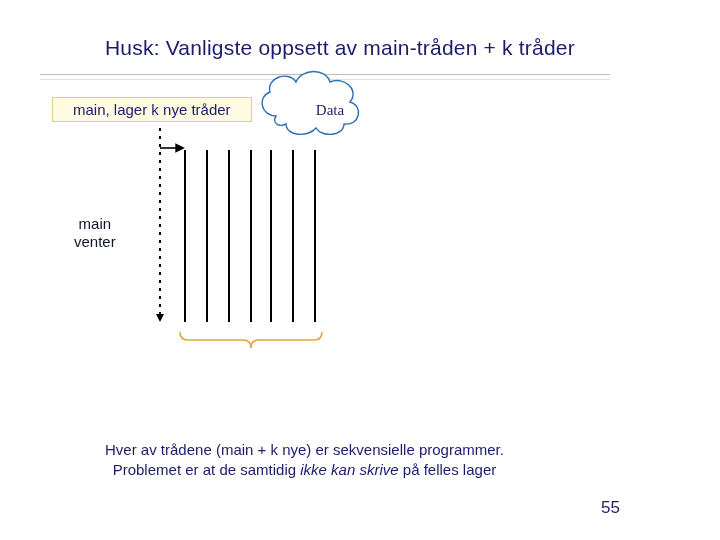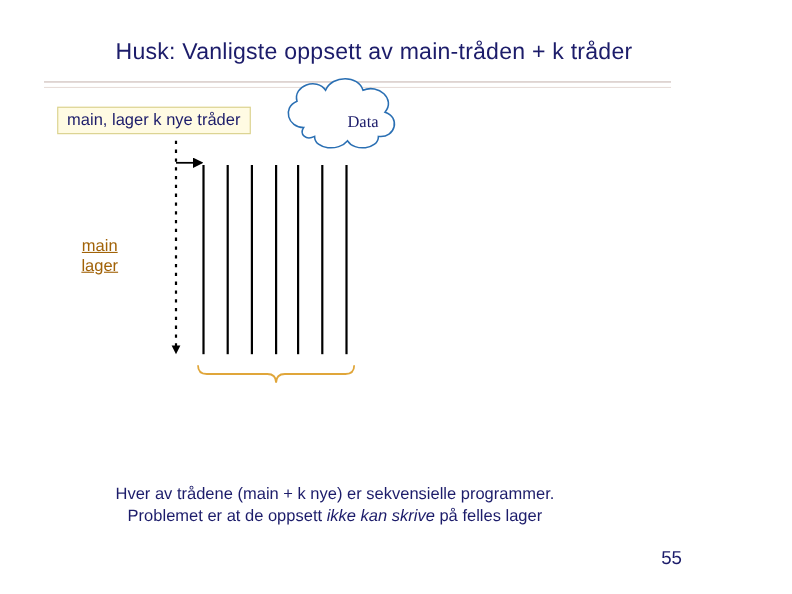--- a/index.html
+++ b/index.html
@@ -1,46 +1,46 @@
 <!DOCTYPE html>
 <html><head>
 <meta charset="utf-8">
 <style>
   html,body{margin:0;padding:0;width:720px;height:540px;background:#fff;font-family:Verdana,Geneva,sans-serif;color:#1c1c6a;}
   .slide{position:relative;width:648px;height:540px;}
   .title{position:absolute;left:105px;top:36px;font-size:21px;letter-spacing:.2px;}
   .title-underline{position:absolute;left:40px;top:74px;width:570px;height:4px;border-top:1px solid #c9b8b4;border-bottom:1px solid #e7ddd9;}
-  .box{background:#fffbe3;border:1px solid #d9d08a;padding:3px 8px;font-size:15px;white-space:nowrap;text-align:center;}
+  .box{background:#fffbe3;border:1px solid #d9d08a;padding:3px 20px;font-size:15px;white-space:nowrap;text-align:center;}
   .box-main{position:absolute;left:52px;top:97px;}
   .label-venter{position:absolute;left:74px;top:215px;font-size:15px;text-align:center;line-height:1.2;}
-  .green{color:#a16207;text-decoration:underline;}
+  .green{color:#0f172a;}
   .box-ktr{position:absolute;left:150px;top:367px;line-height:1.25;}
   .paragraph{position:absolute;left:105px;top:440px;font-size:15px;line-height:1.35;text-align:center;}
   .paragraph i{margin-top:32px;}
   .pagenum{position:absolute;right:28px;bottom:22px;font-size:17px;color:#1c1c6a;}
   .diagram{position:absolute;left:0;top:0;}
 </style>
 </head>
 <body>
 
 <div class="slide">
   <div class="title">Husk: Vanligste oppsett av main-tråden + k tråder</div>
   <div class="title-underline"></div>
 
   <div class="box box-main">main, lager k nye tråder</div>
 
   <div class="label-venter">
     <span class="green">main</span><br>
-    <span class="green">lager</span>
+    <span class="green">venter</span>
   </div>
 
 
   <div class="paragraph">
     <span>Hver av trådene (main + k nye) er sekvensielle programmer.</span><br>
-    <span>Problemet er at de oppsett </span><i>ikke kan skrive</i><span> på felles lager</span>
+    <span>Problemet er at de samtidig </span><i>ikke kan skrive</i><span> på felles lager</span>
   </div>
 
   <div class="pagenum">55</div>
 
   <svg class="diagram" width="720" height="540">
     <defs>
       <marker id="arrow" viewBox="0 0 10 10" refX="8" refY="5" markerWidth="6" markerHeight="6" orient="auto-start-reverse">
         <path d="M 0 0 L 10 5 L 0 10 z" fill="#000"></path>
       </marker>
     </defs>

